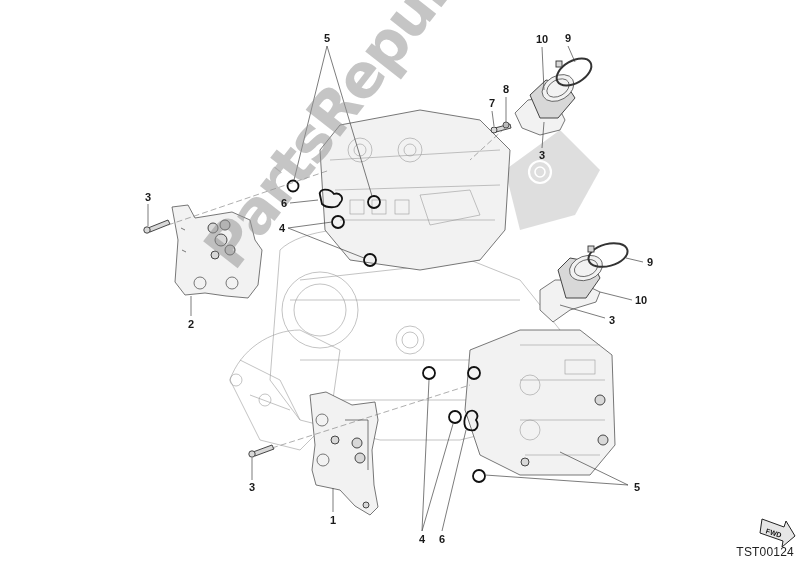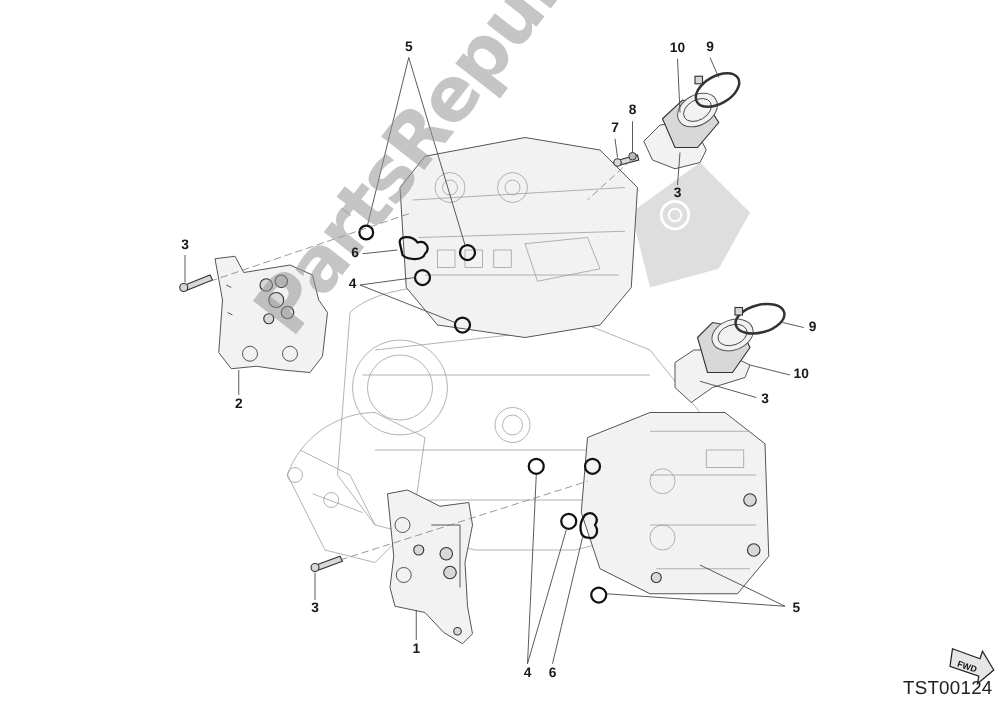--- a/index.html
+++ b/index.html
@@ -1,19 +1,19 @@
 <!DOCTYPE html>
 <html><head>
 <meta charset="utf-8">
 <style>
   html, body { margin: 0; padding: 0; background: #ffffff; }
   body { width: 800px; height: 564px; position: relative; overflow: hidden; font-family: "Liberation Sans", sans-serif; }
   #diagram { position: absolute; left: 0; top: 0; width: 800px; height: 564px; }
   .callout { position: absolute; font-family: "Liberation Sans", sans-serif; font-weight: bold; font-size: 11px; color: #1a1a1a; line-height: 11px; transform: translate(-50%, -50%); white-space: nowrap; }
-  .code { position: absolute; font-family: "Liberation Sans", sans-serif; font-size: 15px; color: #222; right: 6px; bottom: 5px; letter-spacing: 0.2px; text-align: center; }
+  .code { position: absolute; font-family: "Liberation Sans", sans-serif; font-size: 12px; color: #222; right: 6px; bottom: 5px; letter-spacing: 0.2px; text-align: center; }
   .watermark-text { position: absolute; left: 190px; top: 238px; font-family: "DejaVu Sans", sans-serif; font-weight: bold; font-size: 60px; color: rgba(150,150,150,0.55); transform: rotate(-52deg); transform-origin: left top; white-space: nowrap; letter-spacing: -2px; }
   svg .ln { stroke: #444; stroke-width: 0.7; fill: none; }
   svg .part { stroke: #555; stroke-width: 0.8; fill: #f2f2f2; }
   svg .partd { stroke: #333; stroke-width: 0.9; fill: #d8d8d8; }
   svg .sketch { stroke: #9a9a9a; stroke-width: 0.6; fill: none; }
   svg .ring { stroke: #111; stroke-width: 1.8; fill: none; }
 </style>
 </head>
 <body>
 

